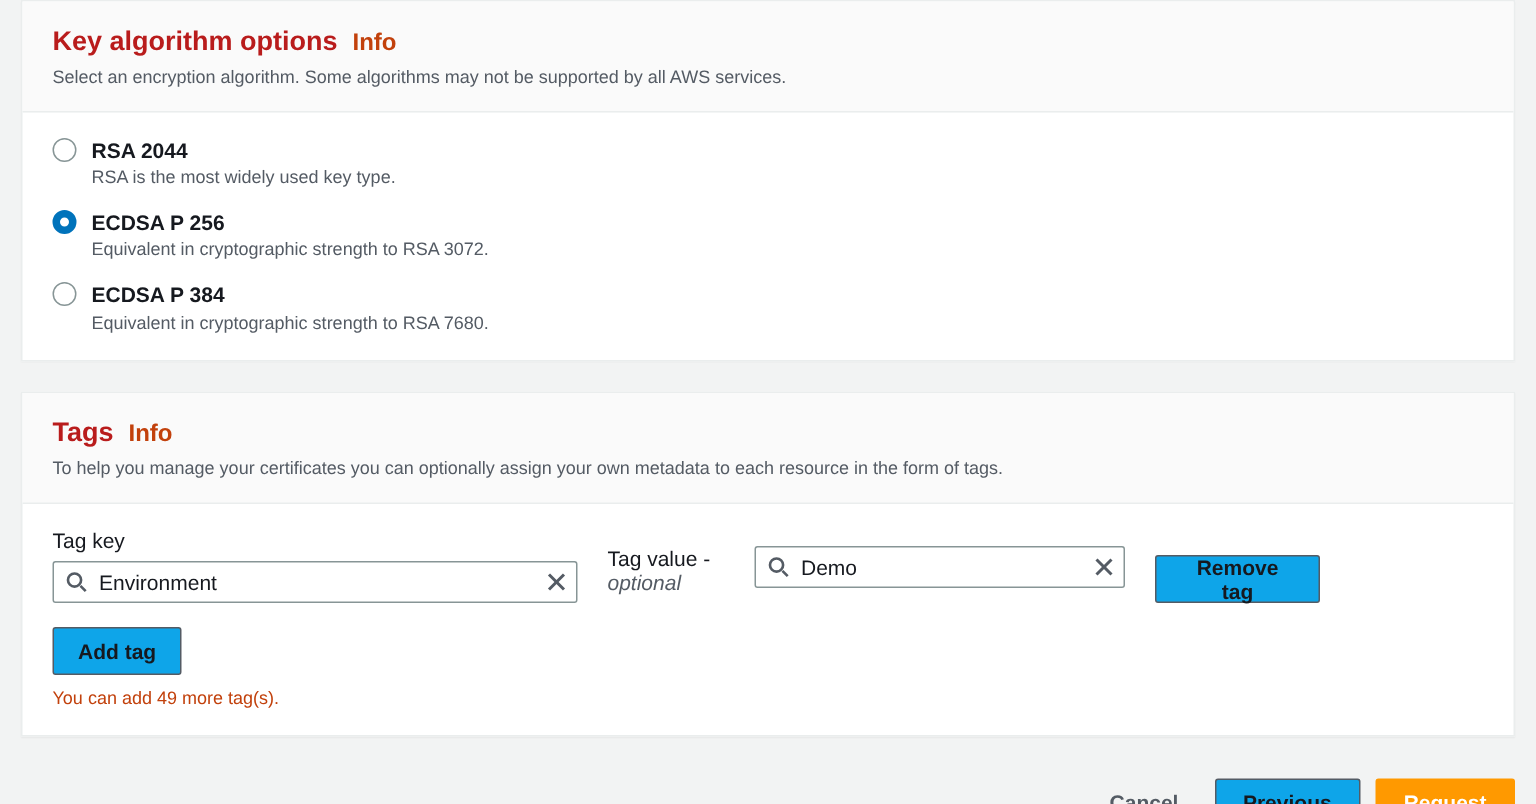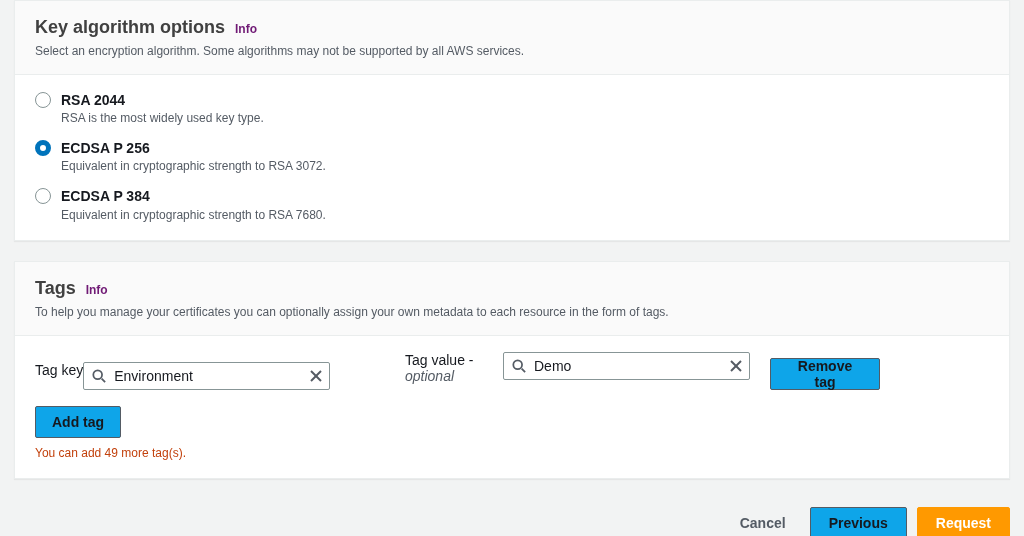--- a/index.html
+++ b/index.html
@@ -27,27 +27,27 @@
     }
     .panel-title-row {
       display: flex;
       align-items: baseline;
       gap: 10px;
       margin-bottom: 4px;
     }
     .panel-title {
       font-size: 18px;
       font-weight: 700;
-      color: #404040;
+      color: #b91c1c;
       text-align: center;
     }
     .info-link {
-      font-size: 12px;
-      font-weight: 700;
-      color: #701a75;
+      font-size: 16px;
+      font-weight: 700;
+      color: #c2410c;
       cursor: pointer;
     }
     .panel-desc {
       font-size: 12px;
       color: #545b64;
       line-height: 1.5;
     }
     .panel-body {
       padding: 16px 20px 18px 20px;
     }
@@ -87,21 +87,21 @@
     }
     .tags-row {
       display: flex;
       gap: 20px;
       align-items: flex-end;
       margin-bottom: 16px;
     }
     .field-col {
       flex: 0 0 350px;
       display: flex;
-      flex-direction: row;
+      flex-direction: column;
     }
     .field-col-value {
       flex: 0 0 345px;
       display: flex;
       flex-direction: row;
     }
     .field-label {
       font-size: 14px;
       color: #16191f;
       margin-bottom: 6px;

